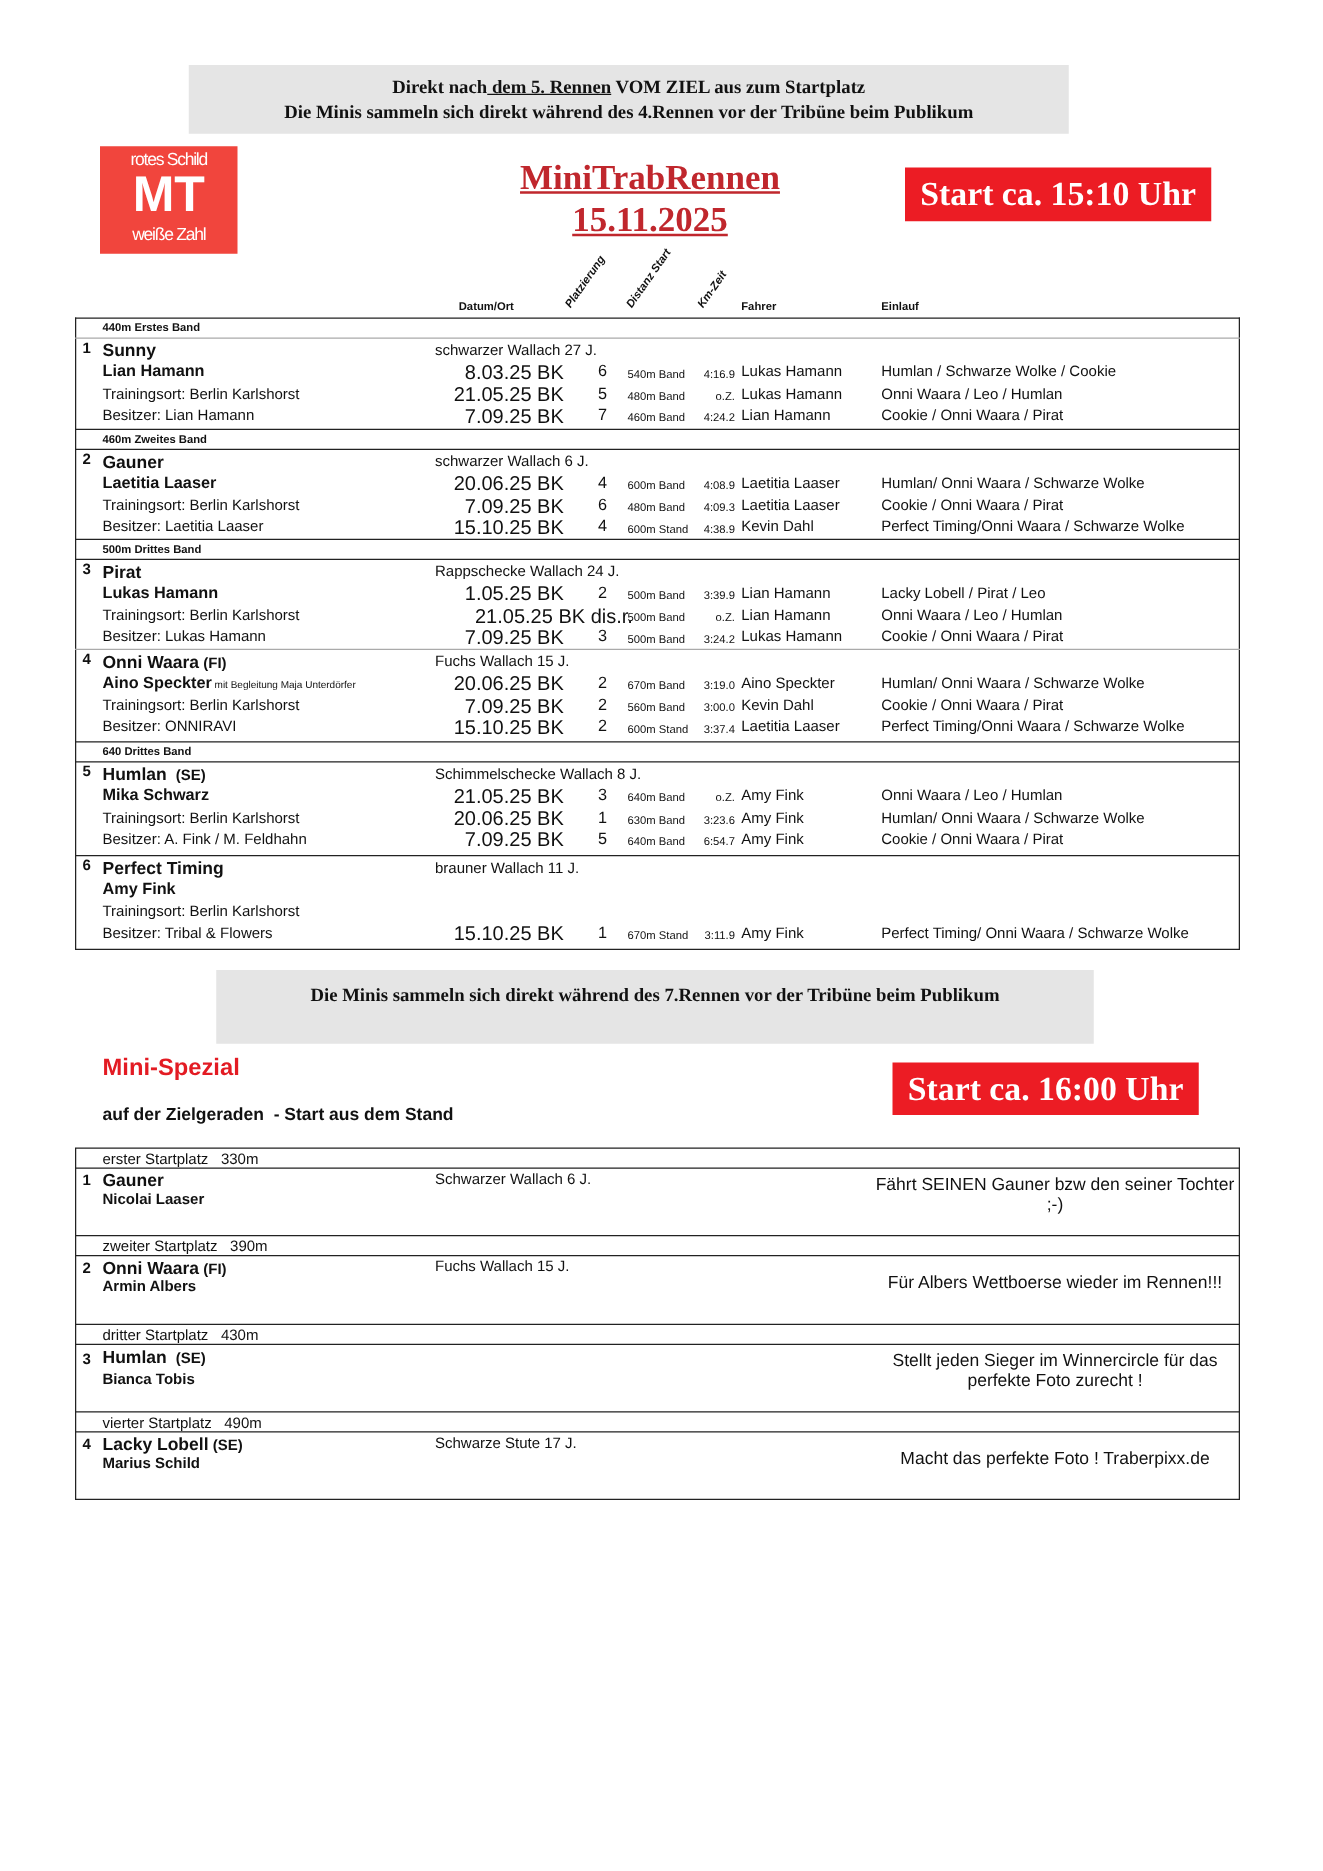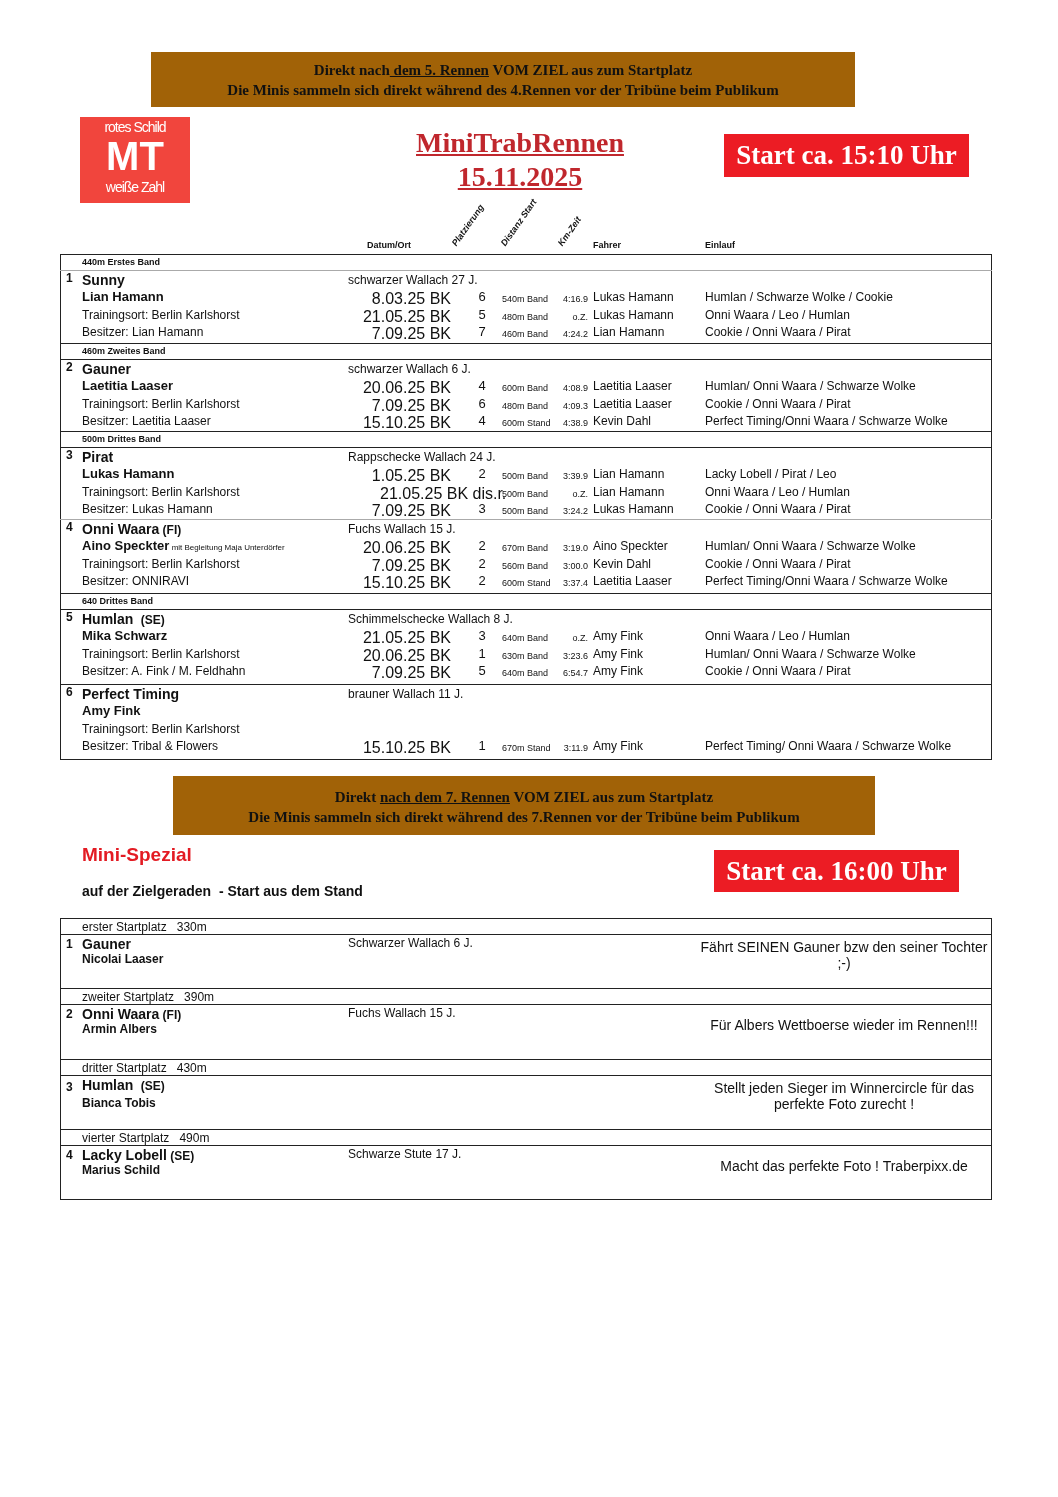--- a/index.html
+++ b/index.html
@@ -1,18 +1,18 @@
 <!DOCTYPE html>
 <html><head>
 <meta charset="utf-8">
 <style>
   html, body { margin: 0; padding: 0; background: #ffffff; }
   body { width: 1058px; height: 1497px; position: relative; font-family: "Liberation Sans", sans-serif; color: #111; overflow: hidden; }
   .abs { position: absolute; }
-  .banner { background: #a16207; text-align: center; font-family: "Liberation Serif", serif; font-weight: bold; font-size: 15px; line-height: 20px; color: #111; box-sizing: border-box; padding-top: 8px; }
+  .banner { background: #e5e5e5; text-align: center; font-family: "Liberation Serif", serif; font-weight: bold; font-size: 15px; line-height: 20px; color: #111; box-sizing: border-box; padding-top: 8px; }
   .banner u { text-decoration: underline; }
   .mt-logo { background: #f1453d; color: #fff; text-align: center; }
   .mt-logo .small { font-size: 14px; letter-spacing: -1px; line-height: 16px; }
   .mt-logo .big { font-size: 40px; font-weight: bold; line-height: 42px; }
   .title { font-family: "Liberation Serif", serif; font-weight: bold; color: #c0272d; text-align: center; font-size: 28px; line-height: 34px; }
   .title span { text-decoration: underline; text-decoration-color: #c0272d; }
   .start-box { background: #ec1c24; color: #fff; font-family: "Liberation Serif", serif; font-weight: bold; font-size: 27px; text-align: center; line-height: 42px; }
   .colhead { font-size: 9px; font-weight: bold; }
   .rot { transform: rotate(-55deg); transform-origin: left bottom; white-space: nowrap; font-size: 9px; font-weight: bold; font-style: italic; }
   .hline { height: 0; border-top: 1.5px solid #222; }
@@ -252,21 +252,20 @@
         <div class="abs place" style="left: 414px; top: -1px;">1</div>
         <div class="abs dist" style="left: 442px; top: 4px; white-space: nowrap;">670m Stand</div>
         <div class="abs km" style="left: 498px; top: 4px;">3:11.9</div>
         <div class="abs fahrer" style="left: 533px; top: 0px; white-space: nowrap;">Amy Fink</div>
         <div class="abs einlauf" style="left: 645px; top: 0px; white-space: nowrap;">Perfect Timing/ Onni Waara / Schwarze Wolke</div>
       </div>
     </div>
   </div>
 
 <div class="abs banner" style="left:173px; top:776px; width:702px; height:59px; padding-top:11px;">
-  <div><span>Direkt </span><u>nach dem 7. Rennen</u><span> VOM ZIEL aus zum Startplatz</span></div>
   <div>Die Minis sammeln sich direkt während des 7.Rennen vor der Tribüne beim Publikum</div>
 </div>
 
 <div class="abs mini-title" style="left:82px; top:844px;">Mini-Spezial</div>
 <div class="abs mini-sub" style="left:82px; top:883px; white-space:pre;">auf der Zielgeraden  - Start aus dem Stand</div>
 <div class="abs start-box" style="left:714px; top:850px; width:245px; height:42px;">Start ca. 16:00 Uhr</div>
 
 <div id="mini-table" class="abs" style="left:60px; top:918px; width:932px; height:282px;">
     <div class="abs" style="left: 0px; top: 0px; width: 932px; height: 282px; border: 1.5px solid rgb(34, 34, 34); box-sizing: border-box;"></div>
     <div class="abs sp-label" style="left: 22px; top: 2px; white-space: nowrap;"><span>erster Startplatz</span><span style="margin-left: 10px;">330m</span></div>

